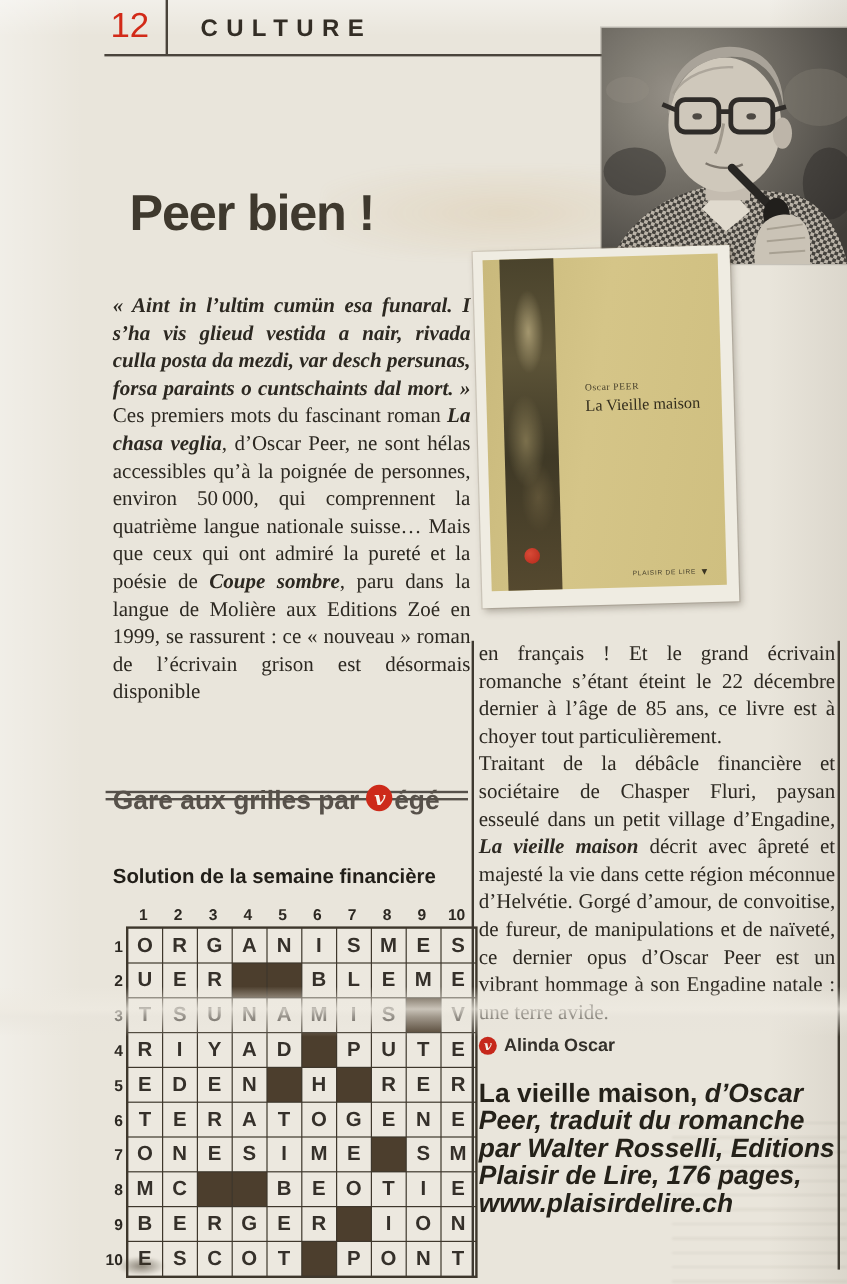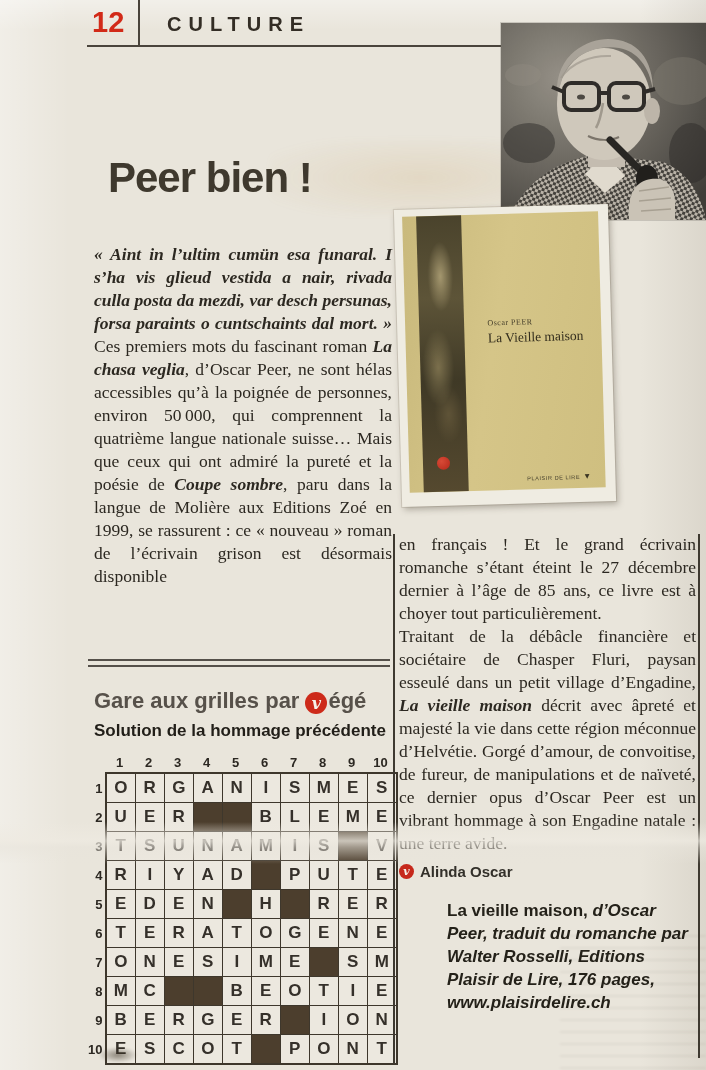--- a/index.html
+++ b/index.html
@@ -7,21 +7,21 @@
        background:#e9e5db;
        font-family:"Liberation Serif", serif;}
   .page{position:absolute;inset:0;
         background:
           linear-gradient(90deg, rgba(255,255,255,.35) 0px, rgba(255,255,255,0) 70px),
           linear-gradient(90deg, rgba(0,0,0,0) 640px, rgba(120,110,95,.12) 706px),
           linear-gradient(180deg, rgba(255,255,255,.4) 0px, rgba(255,255,255,0) 30px),
           #e9e5db;}
   
   .pgnum{position:absolute;left:92px;top:6px;font-family:"Liberation Sans",sans-serif;
-         font-weight:bold;font-size:29px;color:#d22a18;}
+         font-weight:normal;font-size:29px;color:#d22a18;}
   .hvline{position:absolute;left:138px;top:0;width:2px;height:46px;background:#49433a;}
   .section{position:absolute;left:167px;top:13px;font-family:"Liberation Sans",sans-serif;
            font-weight:bold;font-size:20px;letter-spacing:7px;color:#332d25;}
   .hrule{position:absolute;left:87px;top:45px;width:619px;height:2px;background:#4a443c;z-index:1;}
   
   .photo{position:absolute;left:501px;top:23px;width:205px;height:197px;z-index:5;
          filter:sepia(.22) saturate(.55) contrast(.92) brightness(1.03);
          box-shadow:0 0 0 1px rgba(90,85,75,.25);}
   
   .book{position:absolute;left:398px;top:207px;width:214px;height:297px;z-index:6;
@@ -57,24 +57,24 @@
   .colR p{margin:0;}
   .it{font-style:italic;font-weight:bold;}
   .drule{position:absolute;left:88px;width:302px;height:1.5px;background:#55504a;}
   
   .byline{margin-top:5px;display:flex;align-items:center;gap:6px;
           font-family:"Liberation Sans",sans-serif;font-weight:bold;font-size:15px;color:#33302a;}
   .vbadge{width:15px;height:15px;border-radius:50%;background:#c6281b;color:#f4f0e8;
           display:inline-flex;align-items:center;justify-content:center;
           font-family:"DejaVu Serif",serif;font-style:italic;font-weight:bold;font-size:11px;line-height:1;}
   .footer{margin-top:16px;font-family:"Liberation Sans",sans-serif;font-weight:bold;
-          font-size:17px;line-height:23px;color:#242119;text-align:left;margin-left:48px;}
-  
-  .ptitle{position:absolute;left:94px;top:688px;font-family:"Liberation Sans",sans-serif;
-          font-weight:bold;font-size:22px;color:#57514a;display:flex;align-items:flex-end;}
+          font-size:22px;line-height:23px;color:#242119;text-align:left;}
+  
+  .ptitle{position:absolute;left:94px;top:654px;font-family:"Liberation Sans",sans-serif;
+          font-weight:bold;font-size:22px;color:#57514a;display:flex;align-items:flex-start;}
   .vege{width:22px;height:22px;border-radius:50%;background:#cd2a1a;color:#f6f2ea;margin:0 1px 0 6px;
         display:inline-flex;align-items:center;justify-content:center;
         font-family:"DejaVu Serif",serif;font-style:italic;font-weight:bold;font-size:16px;}
   .psub{position:absolute;left:94px;top:721px;font-family:"Liberation Sans",sans-serif;
         font-weight:bold;font-size:17px;color:#211e18;}
   .xword{position:absolute;left:88px;top:752px;font-family:"Liberation Sans",sans-serif;}
   .xcols{margin-left:17px;display:grid;grid-template-columns:repeat(10,29px);height:20px;}
   .xcols div{display:flex;align-items:center;justify-content:center;
              font-weight:bold;font-size:13px;color:#2c2822;}
   .xbody{display:flex;}
@@ -177,21 +177,21 @@
   <div class="colL"><span class="it">« Aint in l’ultim cumün esa funa­ral. I s’ha vis glieud vestida a nair, rivada culla posta da mezdi, var desch persunas, forsa paraints o cuntschaints dal mort. » </span><span>Ces pre­miers mots du fascinant roman </span><span class="it">La chasa veglia</span><span>, d’Oscar Peer, ne sont hélas accessibles qu’à la poignée de personnes, envi­ron 50 000, qui comprennent la quatrième langue nationale suisse… Mais que ceux qui ont admiré la pureté et la poésie de </span><span class="it">Coupe sombre</span><span>, paru dans la langue de Molière aux Editions Zoé en 1999, se rassurent : ce « nouveau » roman de l’écrivain grison est désormais disponible</span></div>
 
   <div class="drule" style="top:659px;"></div>
   <div class="drule" style="top:665px;"></div>
 
   <div class="ptitle">
     <span>Gare aux grilles par</span>
     <span class="vege">v</span>
     <span>égé</span>
   </div>
-  <div class="psub">Solution de la hommage précédente</div>
+  <div class="psub">Solution de la semaine financière</div>
 
   <div class="xword">
     <div class="xcols">
         <div>1</div>
         <div>2</div>
         <div>3</div>
         <div>4</div>
         <div>5</div>
         <div>6</div>
         <div>7</div>
@@ -311,21 +311,21 @@
           <div class="cell black"></div>
           <div class="cell">P</div>
           <div class="cell">O</div>
           <div class="cell">N</div>
           <div class="cell">T</div>
         </div>
     </div>
   </div>
 
   <div class="colR">
-    <p><span>en français ! Et le grand écrivain romanche s’étant éteint le 27 dé­cembre dernier à l’âge de 85 ans, ce livre est à choyer tout particu­lièrement.</span></p>
+    <p><span>en français ! Et le grand écrivain romanche s’étant éteint le 22 dé­cembre dernier à l’âge de 85 ans, ce livre est à choyer tout particu­lièrement.</span></p>
     <p><span>Traitant de la débâcle financière et sociétaire de Chasper Fluri, paysan esseulé dans un petit vil­lage d’Engadine, </span><span class="it">La vieille mai­son</span><span> décrit avec âpreté et majesté la vie dans cette région mécon­nue d’Helvétie. Gorgé d’amour, de convoitise, de fureur, de manipulations et de naïveté, ce dernier opus d’Oscar Peer est un vibrant hommage à son En­gadine natale : une terre avide.</span></p>
     <div class="byline">
       <span class="vbadge">v</span>
       <span>Alinda Oscar</span>
     </div>
     <div class="footer"><span>La vieille maison,</span><span class="it"> d’Oscar Peer, traduit du romanche par Walter Rosselli, Editions Plaisir de Lire, 176 pages, www.plaisirdelire.ch</span></div>
   </div>
 
   <div class="vdivider" style="left:393px;top:534px;height:530px;"></div>
   <div class="vdivider" style="left:698px;top:534px;height:524px;"></div>

